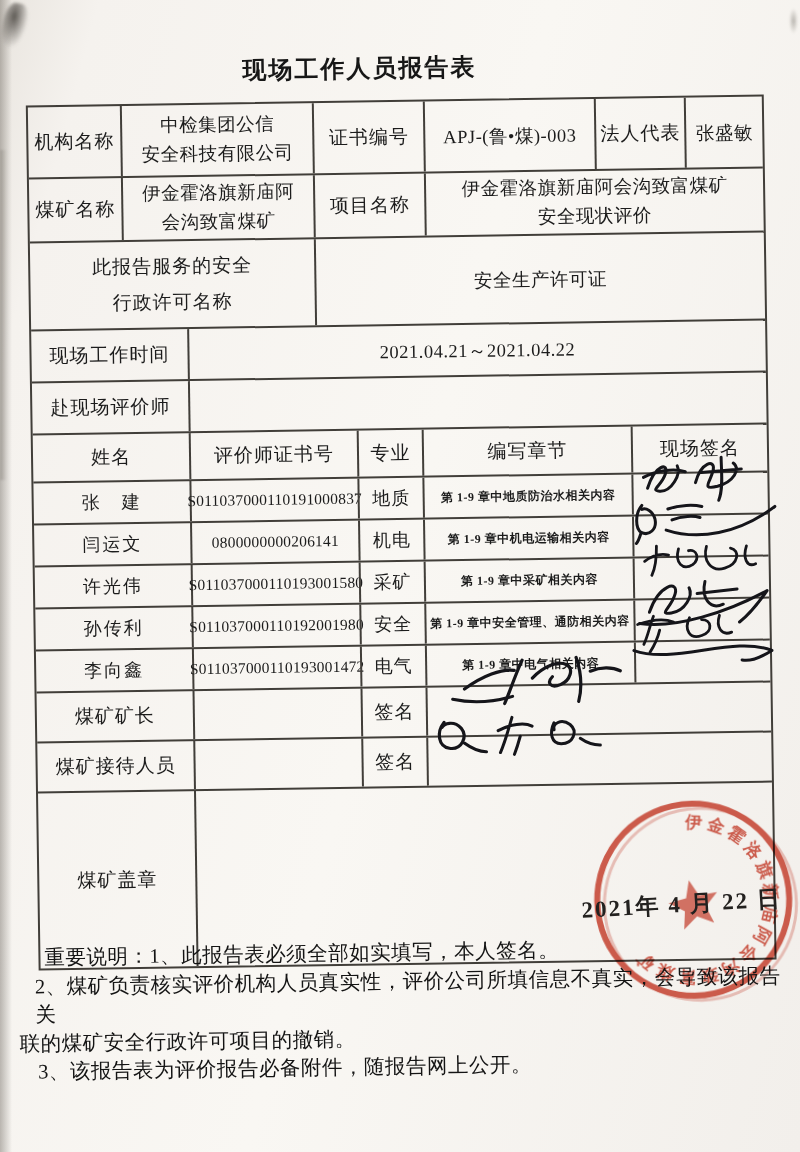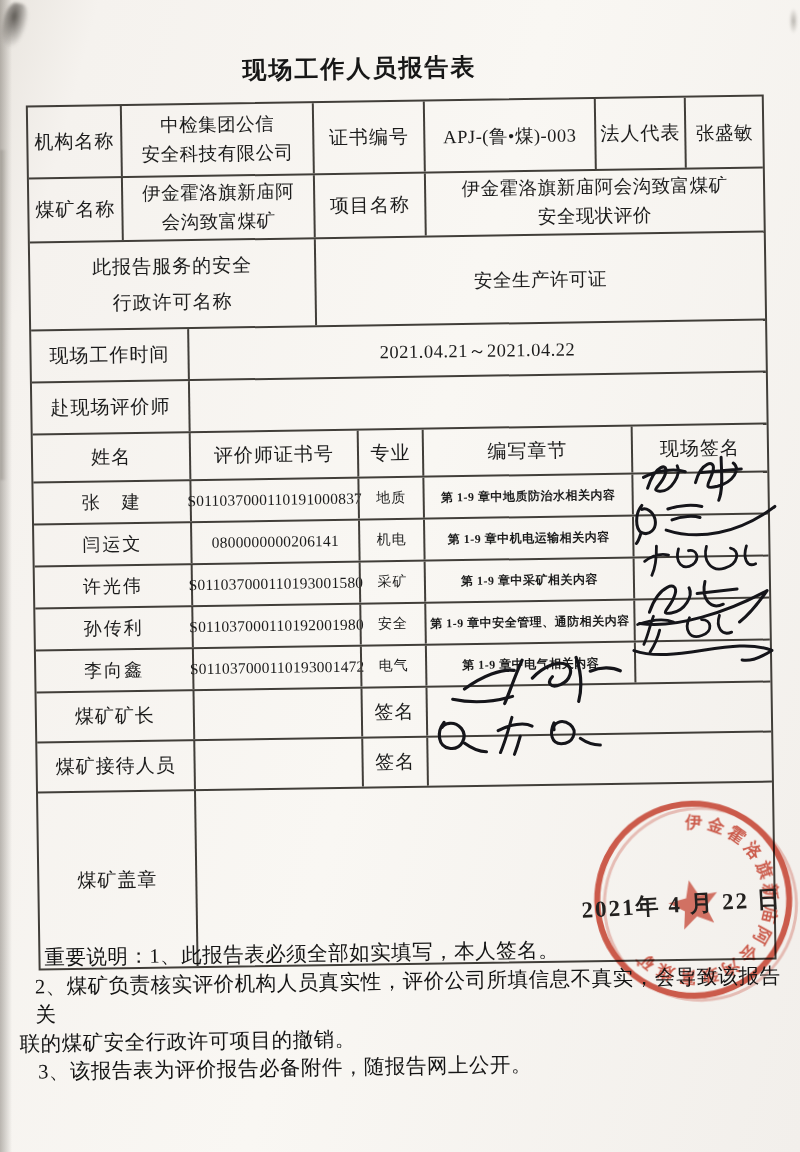--- a/index.html
+++ b/index.html
@@ -34,21 +34,21 @@
   .cell{border-left:2px solid var(--bd);display:flex;flex-direction:column;
     align-items:center;justify-content:center;text-align:center;box-sizing:border-box;padding:2px 3px;}
   .cell.cfirst{border-left:none;}
   .lbl{font-size:19px;letter-spacing:1px;}
   .val{font-size:18.5px;letter-spacing:.5px;}
   .two{line-height:1.55;}
   .two.wide{line-height:1.9;}
   .cert{font-size:15.5px;letter-spacing:.2px;}
   .chapter{font-size:12px;font-weight:700;letter-spacing:.5px;}
   .name{font-size:18px;letter-spacing:2px;}
-  .major{font-size:14px;letter-spacing:1px;}
+  .major{font-size:18px;letter-spacing:1px;}
   .hdr{font-size:19px;letter-spacing:1px;}
   
   .sig{position:absolute;pointer-events:none;}
   .sig path{fill:none;stroke:#15151a;stroke-linecap:round;stroke-linejoin:round;}
   .seal{position:absolute;left:570px;top:788px;width:236px;height:240px;
     mix-blend-mode:multiply;filter:blur(.4px);pointer-events:none;}
   .stamp-date{position:absolute;left:570px;top:893px;width:212px;text-align:center;
     font-size:23px;font-weight:600;letter-spacing:2px;color:#23211f;
     transform:rotate(-2.5deg);}
   

